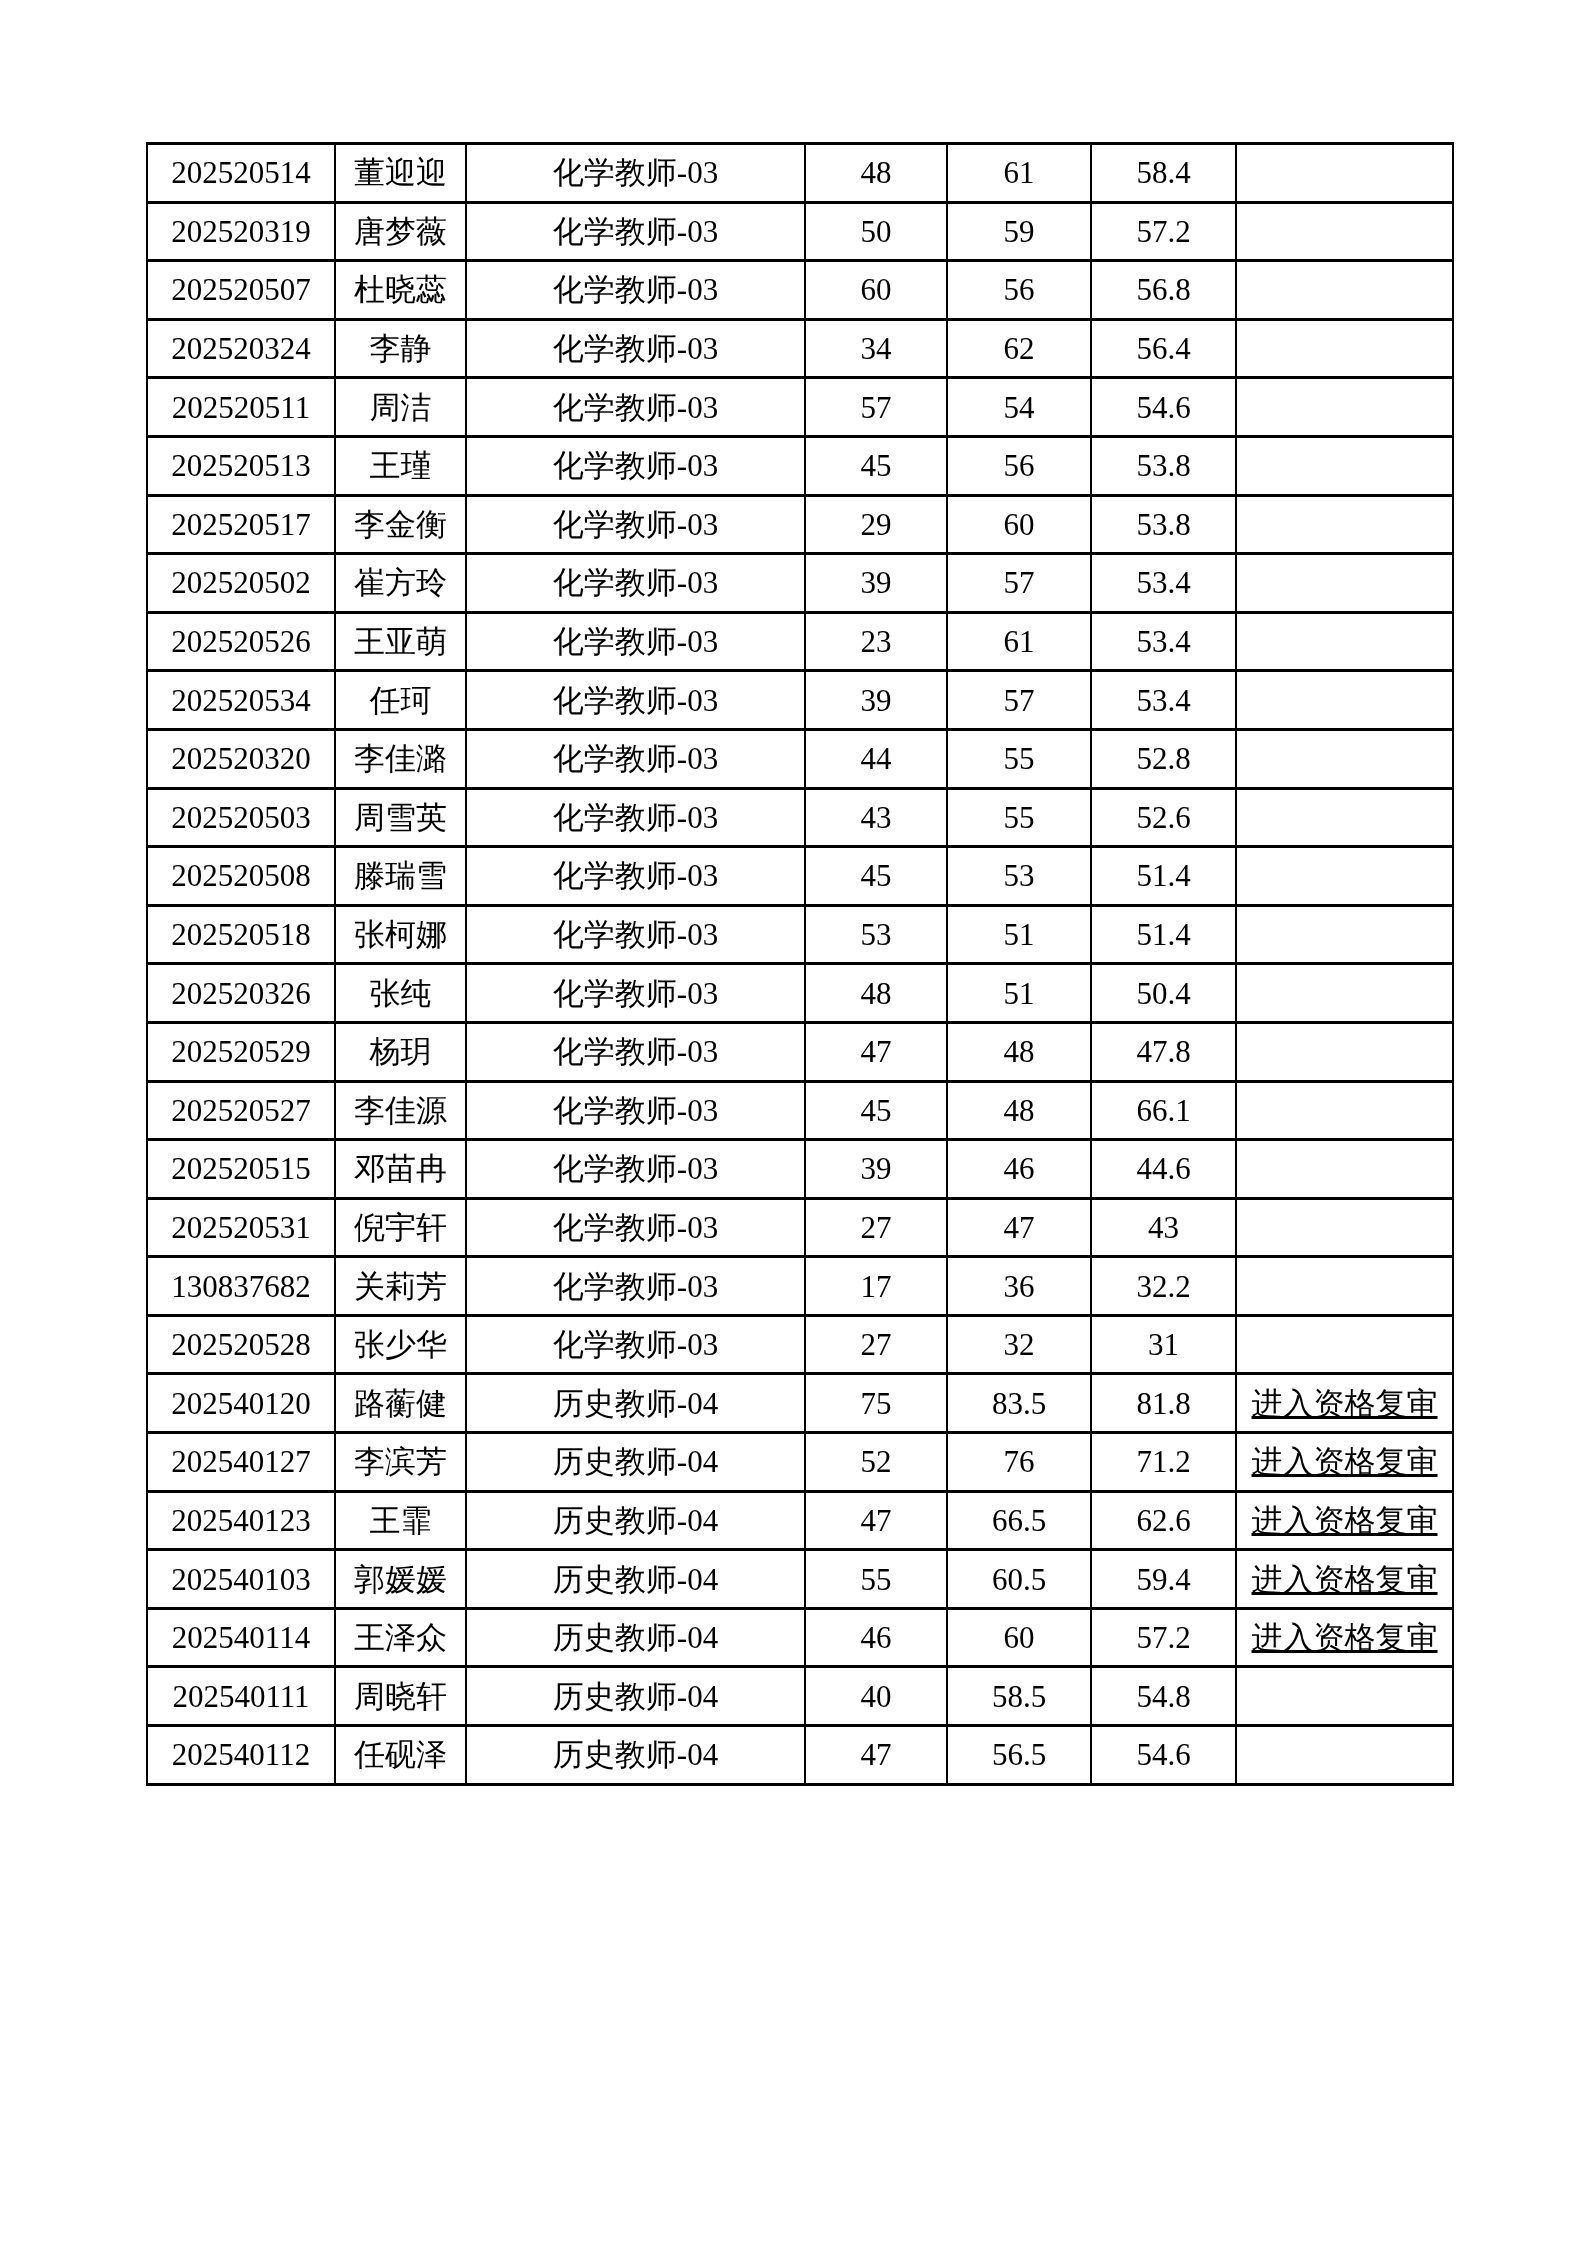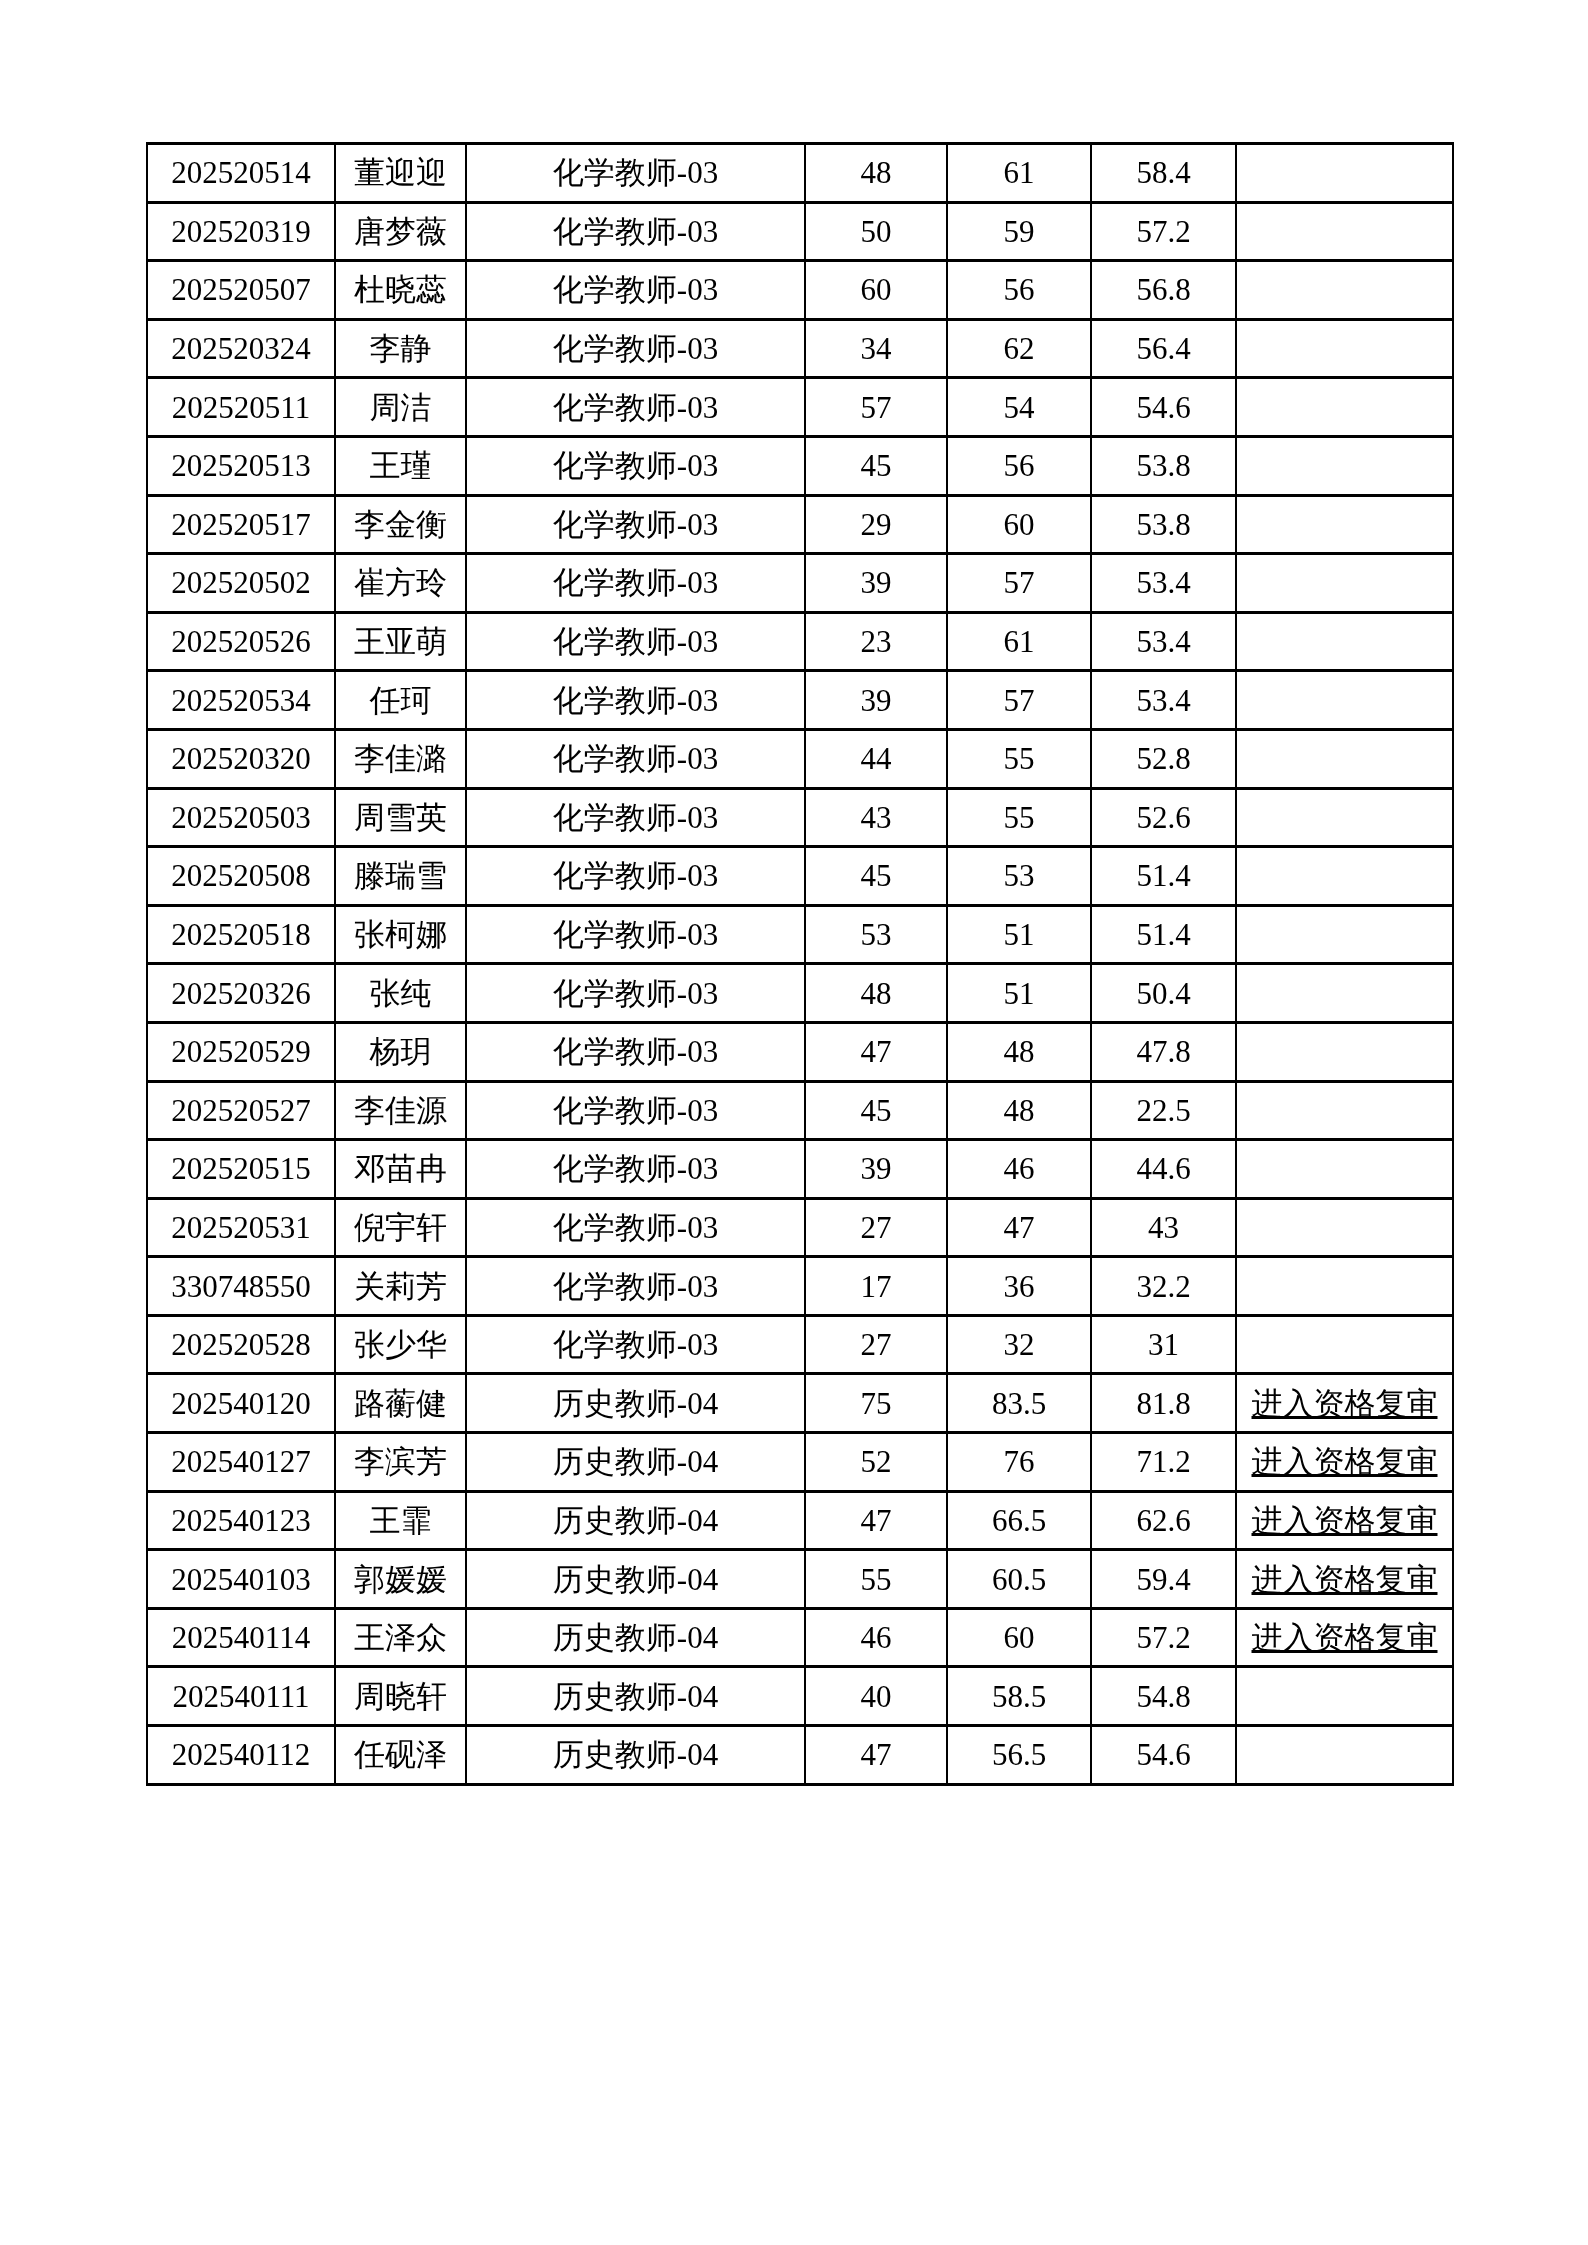--- a/index.html
+++ b/index.html
@@ -214,21 +214,21 @@
     <td class="col-total">47.8</td>
     <td class="col-remark"></td>
   </tr>
 
   <tr>
     <td class="col-id">202520527</td>
     <td class="col-name">李佳源</td>
     <td class="col-position">化学教师-03</td>
     <td class="col-s1">45</td>
     <td class="col-s2">48</td>
-    <td class="col-total">22.5</td>
+    <td class="col-total">66.1</td>
     <td class="col-remark"></td>
   </tr>
 
   <tr>
     <td class="col-id">202520515</td>
     <td class="col-name">邓苗冉</td>
     <td class="col-position">化学教师-03</td>
     <td class="col-s1">39</td>
     <td class="col-s2">46</td>
     <td class="col-total">44.6</td>
@@ -239,21 +239,21 @@
     <td class="col-id">202520531</td>
     <td class="col-name">倪宇轩</td>
     <td class="col-position">化学教师-03</td>
     <td class="col-s1">27</td>
     <td class="col-s2">47</td>
     <td class="col-total">43</td>
     <td class="col-remark"></td>
   </tr>
 
   <tr>
-    <td class="col-id">330748550</td>
+    <td class="col-id">130837682</td>
     <td class="col-name">关莉芳</td>
     <td class="col-position">化学教师-03</td>
     <td class="col-s1">17</td>
     <td class="col-s2">36</td>
     <td class="col-total">32.2</td>
     <td class="col-remark"></td>
   </tr>
 
   <tr>
     <td class="col-id">202520528</td>

